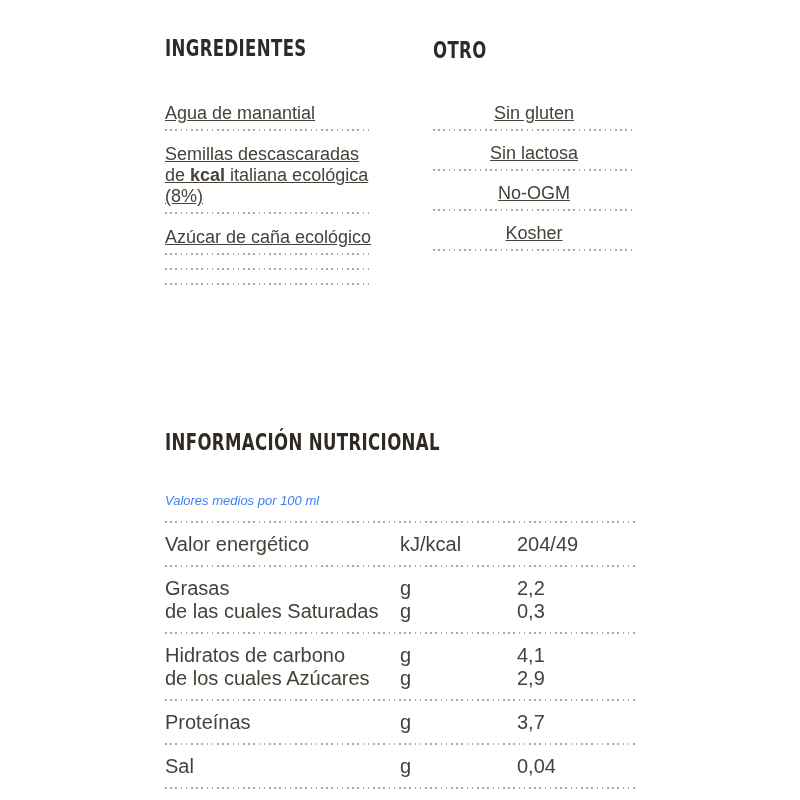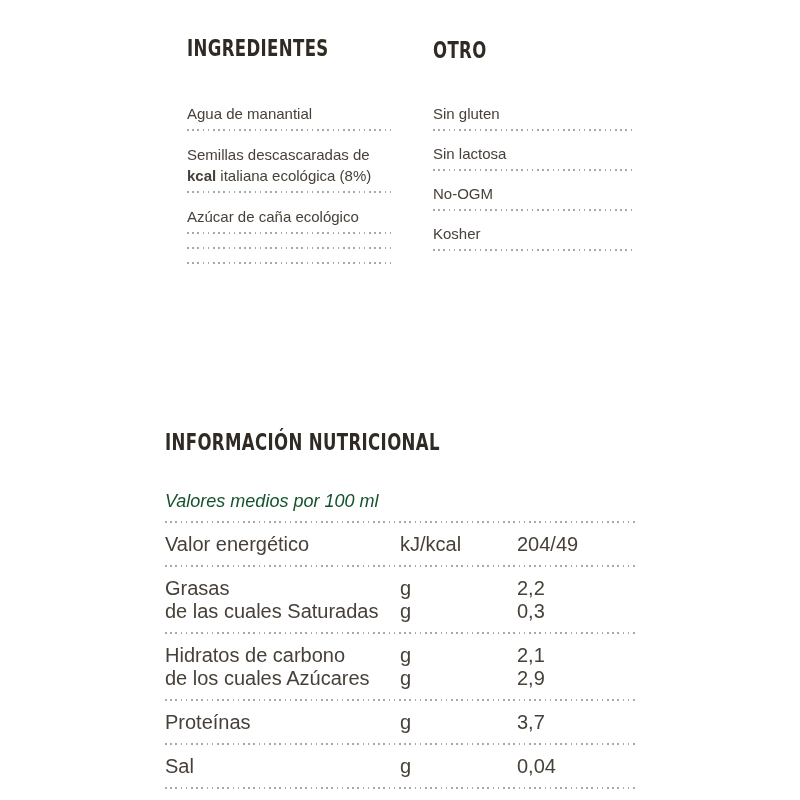--- a/index.html
+++ b/index.html
@@ -22,50 +22,51 @@
     font-size: 23px;
     line-height: 24px;
     letter-spacing: 0.5px;
     color: #2f2a24;
     margin: 0;
     display: inline-block;
     transform: scaleX(0.72);
     transform-origin: left center;
     white-space: nowrap;
   }
-  .col-ingredients { position: absolute; left: 165px; top: 36px; width: 208px; margin-left: 22px; }
+  .col-ingredients { position: absolute; left: 165px; top: 36px; width: 208px; }
   .col-otro        { position: absolute; left: 433px; top: 38px; width: 202px; }
   .nutrition       { position: absolute; left: 165px; top: 430px; width: 470px; }
 
   .list { margin-top: 43px; }
   .col-otro .list { margin-top: 41px; }
 
   .list-item { margin-bottom: 13px; }
-  .col-otro .list-item { margin-bottom: 12px; }
+  .col-otro .list-item { margin-bottom: 12px; text-align: center; }
 
   .item-text {
     margin: 0;
-    font-size: 15px;
+    font-size: 18px;
     line-height: 21px;
     color: #474139;
+    text-decoration: underline;
   }
   .item-text b { font-weight: 700; }
 
   .dotline {
     height: 2px;
     margin-top: 5px;
     background-image: repeating-linear-gradient(to right, #a8a8a8 0 1.6px, transparent 1.6px 5.2px);
   }
 
   .nutrition .subtitle {
     margin: 38px 0 0 0;
-    font-size: 18px;
+    font-size: 13px;
     line-height: 18px;
     font-style: italic;
-    color: #14532d;
+    color: #3b82f6;
   }
   .nutrition .top-dotline { margin-top: 11px; }
 
   .nrow {
     display: grid;
     grid-template-columns: 235px 117px 1fr;
     padding: 12px 0 6px 0;
     border-bottom: 0;
   }
   .nrow .cell {
@@ -163,21 +164,21 @@
         <span class="cell sub cell-unit">g</span>
         <span class="cell sub cell-value">0,3</span>
       </div>
       <div class="dotline"></div>
     </div>
 
     <div class="nrow-wrap">
       <div class="nrow">
         <span class="cell">Hidratos de carbono</span>
         <span class="cell">g</span>
-        <span class="cell">2,1</span>
+        <span class="cell">4,1</span>
         <span class="cell sub">de los cuales Azúcares</span>
         <span class="cell sub cell-unit">g</span>
         <span class="cell sub cell-value">2,9</span>
       </div>
       <div class="dotline"></div>
     </div>
 
     <div class="nrow-wrap">
       <div class="nrow">
         <span class="cell">Proteínas</span>

